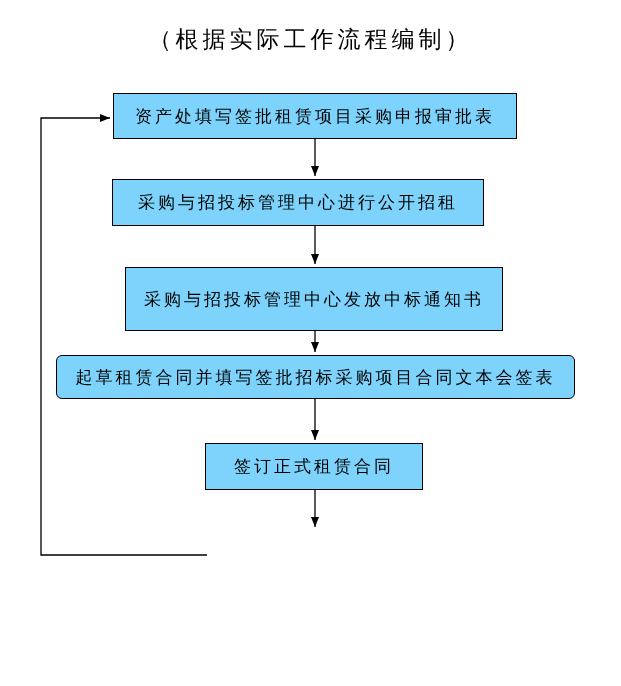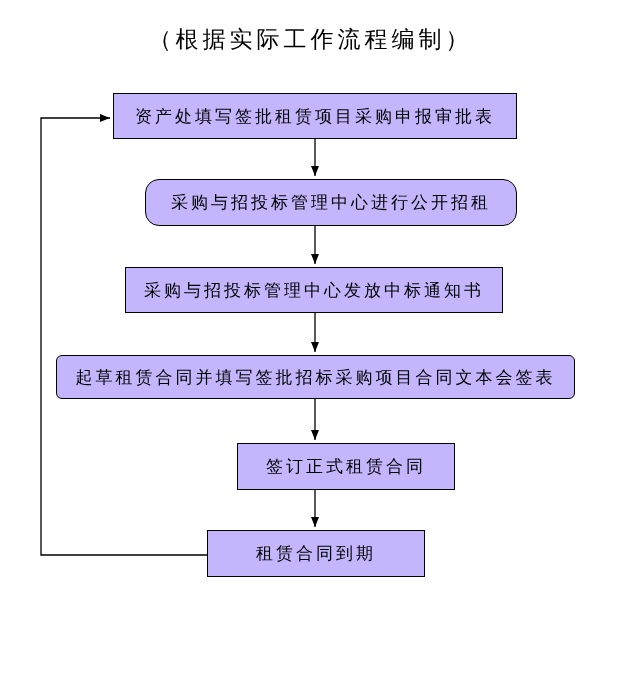--- a/index.html
+++ b/index.html
@@ -30,36 +30,36 @@
     position: absolute;
     left: 0;
     top: 0;
     width: 621px;
     height: 686px;
   }
   .node {
     position: absolute;
     box-sizing: border-box;
     border: 1.5px solid #000000;
-    background: #c4b5fd;
+    background: #7dd3fc;
     display: flex;
     align-items: center;
     justify-content: center;
     text-align: center;
     font-size: 17px;
     letter-spacing: 3px;
     white-space: nowrap;
     line-height: 1;
     font-family: Liberation Serif, serif;
   }
   .node-1 { left: 113px; top: 93px;  width: 404px; height: 46px; }
-  .node-2 { left: 145px; top: 179px; width: 372px; height: 47px; border-radius: 14px; }
-  .node-3 { left: 125px; top: 267px; width: 378px; height: 46px; }
+  .node-2 { left: 112px; top: 179px; width: 372px; height: 47px; }
+  .node-3 { left: 125px; top: 267px; width: 378px; height: 64px; }
   .node-4 { left: 56px;  top: 355px; width: 519px; height: 44px; border-radius: 6px; }
-  .node-5 { left: 205px; top: 443px; width: 218px; height: 47px; margin-left: 32px; }
+  .node-5 { left: 205px; top: 443px; width: 218px; height: 47px; }
   .node-6 { left: 207px; top: 530px; width: 218px; height: 47px; }
 </style>
 </head>
 <body>
 
 <div class="canvas">
 
   <div class="title">（根据实际工作流程编制）</div>
 
   <svg class="edges" viewBox="0 0 621 686">
@@ -89,17 +89,14 @@
   </div>
 
   <div class="node node-4">
     <span>起草租赁合同并填写签批招标采购项目合同文本会签表</span>
   </div>
 
   <div class="node node-5">
     <span>签订正式租赁合同</span>
   </div>
 
-  <div class="node node-6">
-    <span>租赁合同到期</span>
-  </div>
 
 </div>
 
 </body></html>

